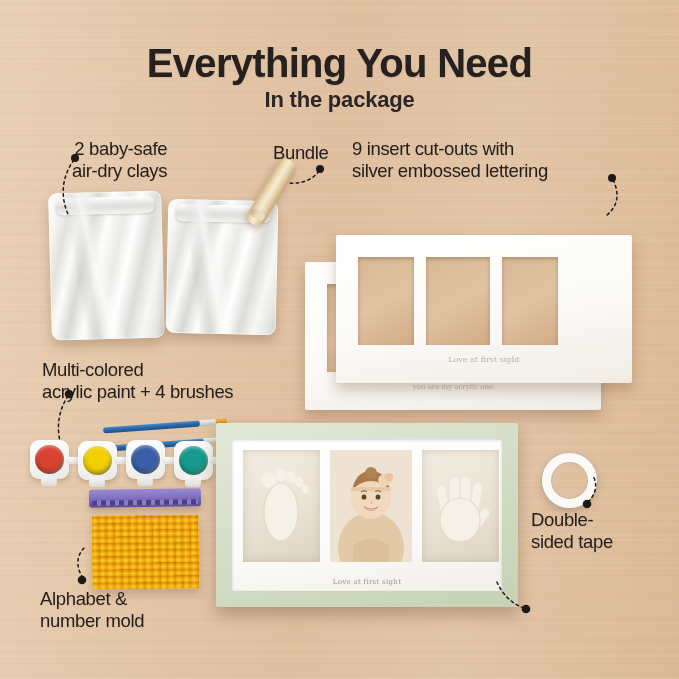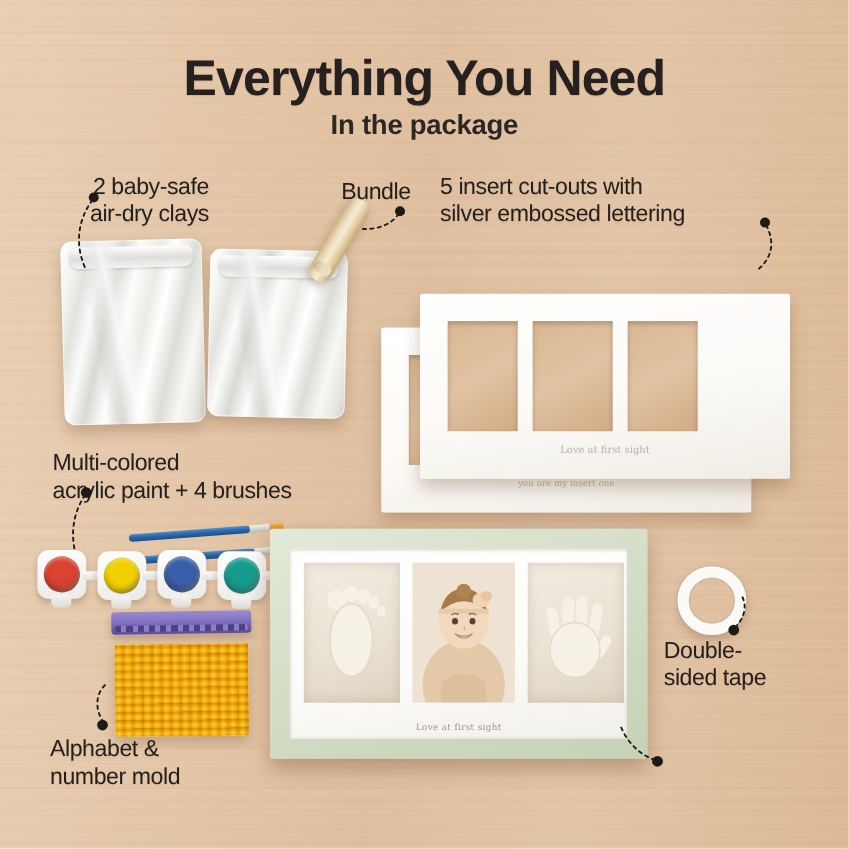--- a/index.html
+++ b/index.html
@@ -245,21 +245,21 @@
 
   <div class="clay" id="clay-a"></div>
   <div class="clay" id="clay-b"></div>
 
   <div id="roller"></div>
 
   <div class="mat" id="mat-1">
     <div class="win" style="left:22px;  top:22px; width:56px;  height:88px;"></div>
     <div class="win" style="left:90px;  top:22px; width:64px;  height:88px;"></div>
     <div class="win" style="left:166px; top:22px; width:56px;  height:88px;"></div>
-    <div class="script" style="left:0; top:121px; font-size:7px;">you are my insert one</div>
+    <div class="script" style="left:0; top:121px; font-size:7px;">you are my acrylic one</div>
   </div>
 
   <div class="mat" id="mat-2">
     <div class="win" style="left:22px;  top:22px; width:56px;  height:88px;"></div>
     <div class="win" style="left:90px;  top:22px; width:64px;  height:88px;"></div>
     <div class="win" style="left:166px; top:22px; width:56px;  height:88px;"></div>
     <div class="script" style="left:0; top:120px; font-size:8px;">Love at first sight</div>
   </div>
 
 
@@ -369,21 +369,21 @@
         </div>
       </div>
 
       <div id="frame-caption">Love at first sight</div>
     </div>
   </div>
 
   <div class="label lbl-clays">2 baby-safe
 air-dry clays</div>
   <div class="label lbl-roller">Bundle</div>
-  <div class="label lbl-inserts">5 insert cut-outs with
+  <div class="label lbl-inserts">9 insert cut-outs with
 silver embossed lettering</div>
   <div class="label lbl-paint">Multi-colored
 acrylic paint + 4 brushes</div>
   <div class="label lbl-tape">Double-
 sided tape</div>
   <div class="label lbl-alpha">Alphabet &amp;
 number mold</div>
 
   <svg class="leader" style="left:0;top:0;width:679px;height:679px;">
     <g>

